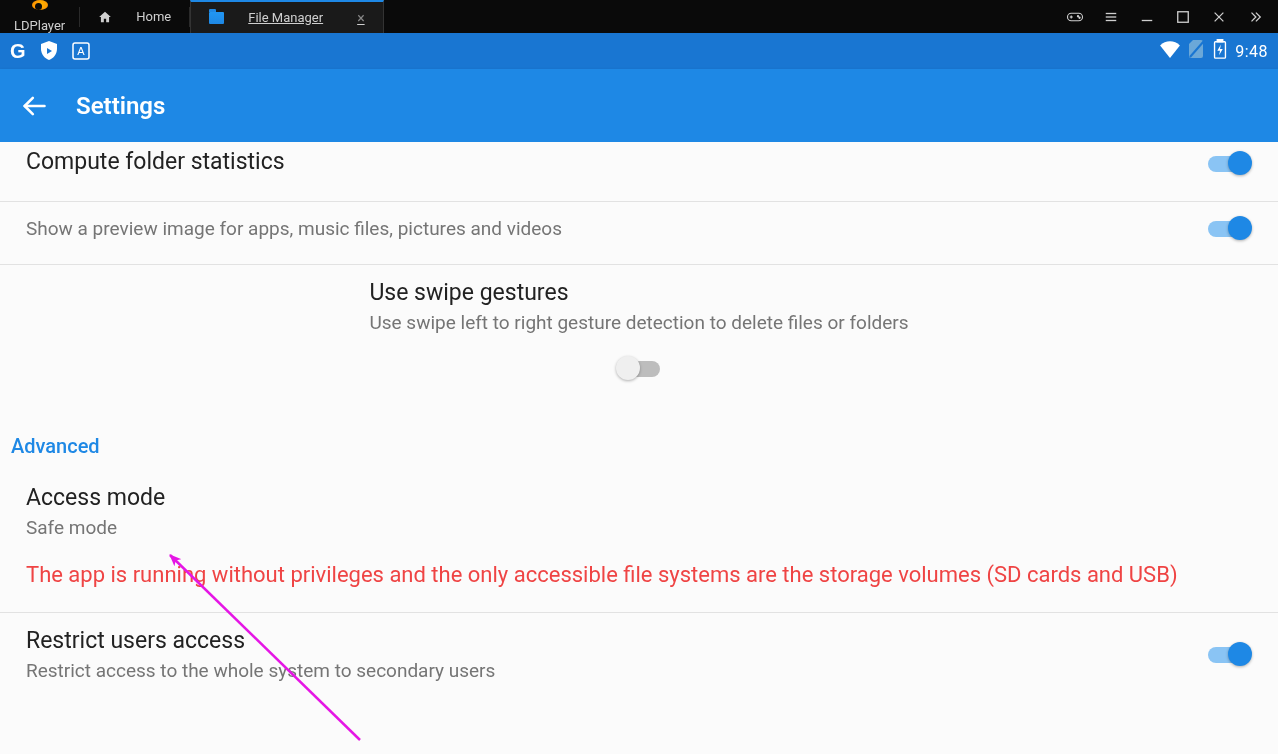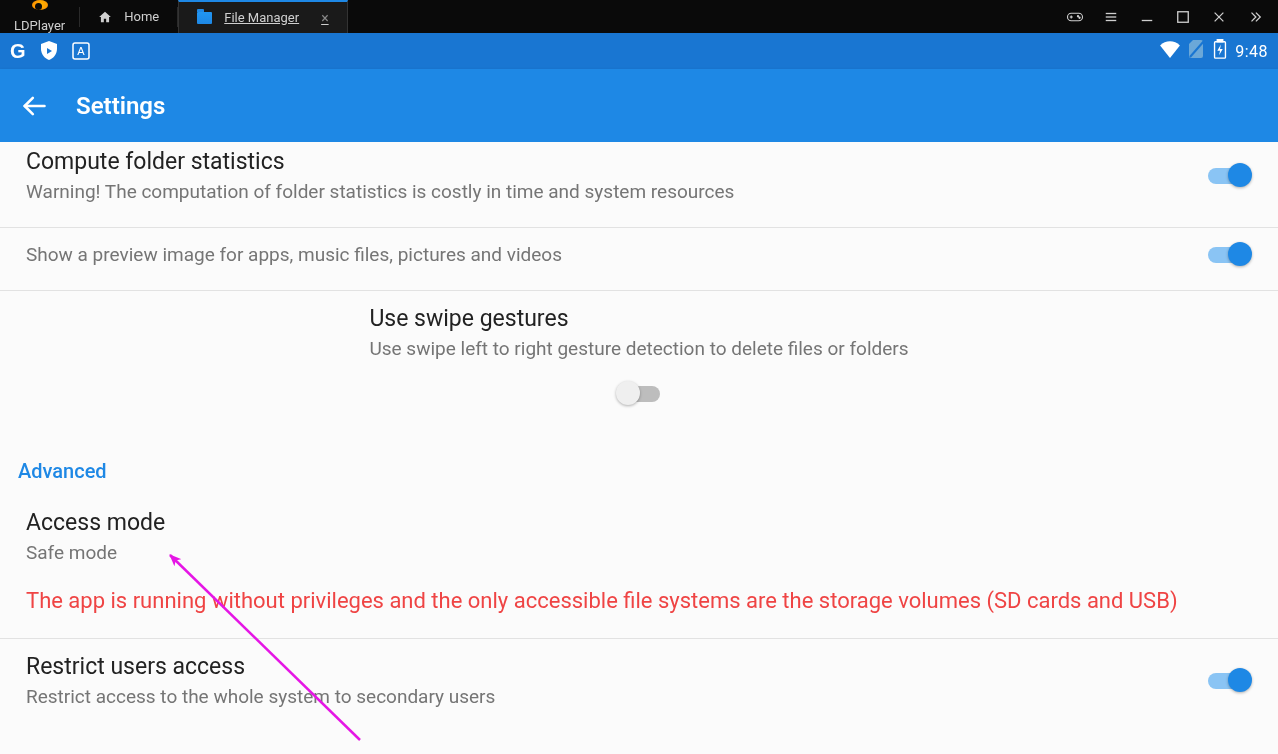--- a/index.html
+++ b/index.html
@@ -35,21 +35,21 @@
     position: relative;
   }
   .titlebar .tab-ld .ld-icon::after {
     content: ""; position: absolute; top:3px; left:3px; width:7px; height:7px; border-radius:50%;
     background: #0a0a0a;
   }
   .titlebar .sep {
     width: 1px; height: 20px; background: #2a2a2a;
   }
   .titlebar .tab {
-    display: flex; align-items: center; gap: 12px;
+    display: flex; align-items: center; gap: 24px;
     padding: 0 18px; height: 100%;
     cursor: pointer;
   }
   .titlebar .tab.active {
     background: #1a1a1a;
     border-top: 2px solid #1e88e5;
     border-right: 1px solid #333;
     border-left: 1px solid #333;
     text-decoration: underline;
   }
@@ -130,21 +130,21 @@
   .item .sub2 {
     font-size: 22px;
     color: #ef4444;
     line-height: 1.35;
     margin-top: 20px;
   }
   .item.first { padding-top: 6px; }
 
   
   .section-header {
-    padding: 30px 26px 12px 18px;
+    padding: 30px 26px 12px 11px;
     color: #1e88e5;
     font-size: 20px;
     font-weight: 500;
   }
   .section-header + .item { border-top: none; }
 
   
   .switch {
     width: 46px; height: 26px; position: relative; flex-shrink: 0;
   }
@@ -281,21 +281,20 @@
       </svg>
   </span>
   <span class="title">Settings</span>
 </div>
 
 <div class="settings">
 
   <div class="item first">
     <div class="text">
       <div class="heading">Compute folder statistics</div>
-      <div class="sub">Warning! The computation of folder statistics is costly in time and system resources</div>
     </div>
     <div class="switch on">
       <div class="track"></div>
         <div class="thumb"></div>
     </div>
   </div>
 
   <div class="item">
     <div class="text">
       <div class="sub">Show a preview image for apps, music files, pictures and videos</div>

